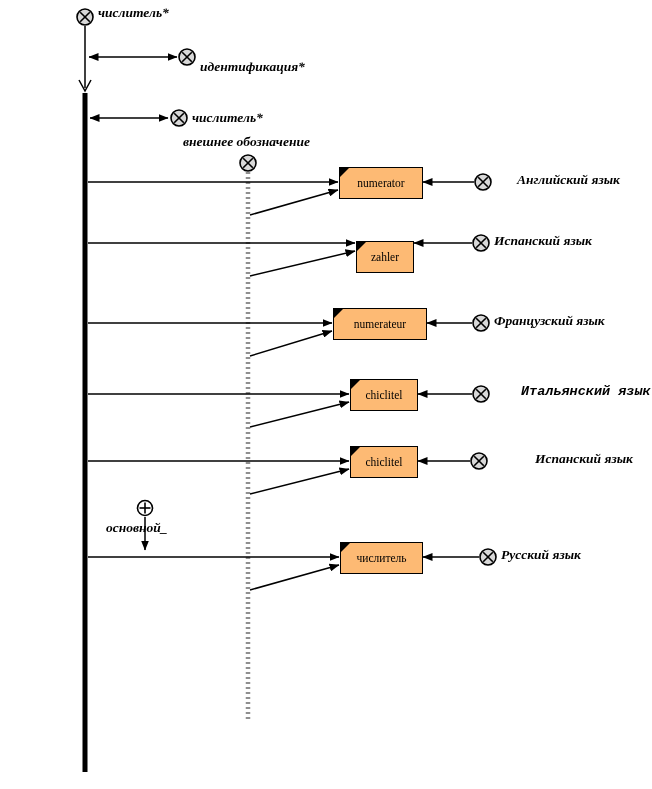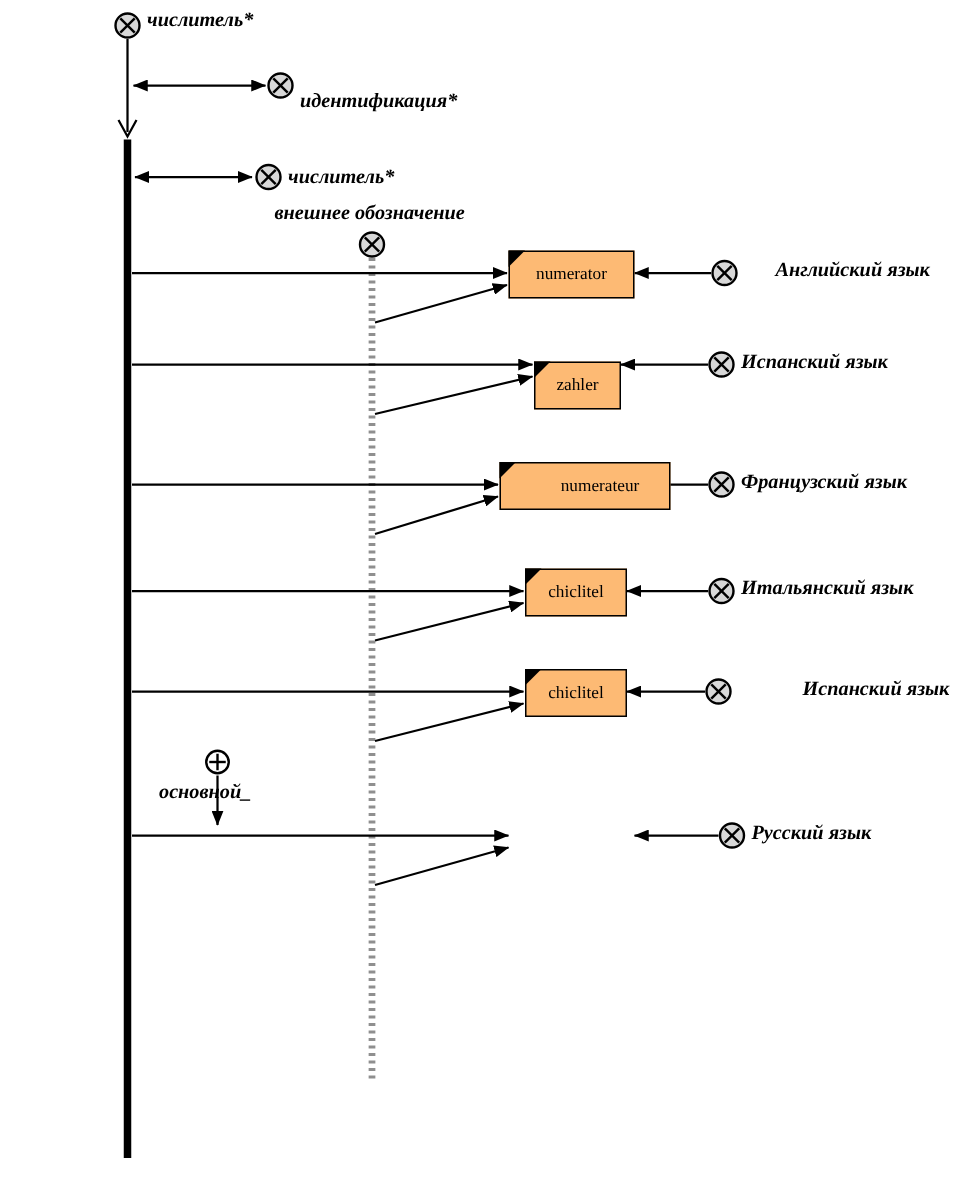--- a/index.html
+++ b/index.html
@@ -124,38 +124,42 @@
 
   <div class="lbl" style="left:98px;  top:6px;">числитель*</div>
   <div class="lbl" style="left:200px; top:60px;">идентификация*</div>
   <div class="lbl" style="left:192px; top:111px;">числитель*</div>
   <div class="lbl" style="left:183px; top:135px;">внешнее обозначение</div>
   <div class="lbl" style="left:106px; top:480px;margin-top:41px;">основной_</div>
 
   <div class="lbl" style="left:496px; top:173px;margin-left:21px;">Английский язык</div>
   <div class="lbl" style="left:494px; top:234px;">Испанский язык</div>
   <div class="lbl" style="left:494px; top:314px;text-align:right;">Французский язык</div>
-  <div class="lbl" style="left:494px; top:385px;">Итальянский язык</div>
+  <div class="lbl" style="left:521px; top:385px;font-family:Liberation Mono, monospace;">Итальянский язык</div>
   <div class="lbl" style="left:492px; top:452px;margin-left:43px;">Испанский язык</div>
   <div class="lbl" style="left:501px; top:548px;text-align:center;">Русский язык</div>
 
   <div class="term-box" style="left:339px; top:167px; width:82px;">
     <span class="fold"></span>
     <span class="term-text">numerator</span>
   </div>
   <div class="term-box" style="left:356px; top:228px; width:56px;margin-top:13px;">
     <span class="fold"></span>
     <span class="term-text">zahler</span>
   </div>
-  <div class="term-box" style="left:333px; top:308px; width:92px;padding-left:20px;">
+  <div class="term-box" style="left:333px; top:308px; width:92px;">
     <span class="fold"></span>
     <span class="term-text">numerateur</span>
   </div>
   <div class="term-box" style="left:350px; top:379px; width:66px;">
     <span class="fold"></span>
     <span class="term-text">chiclitel</span>
   </div>
   <div class="term-box" style="left:350px; top:446px; width:66px;">
     <span class="fold"></span>
     <span class="term-text">chiclitel</span>
   </div>
+  <div class="term-box" style="left:340px; top:542px; width:81px;">
+    <span class="fold"></span>
+    <span class="term-text">числитель</span>
+  </div>
 
 </div>
 
 </body></html>

